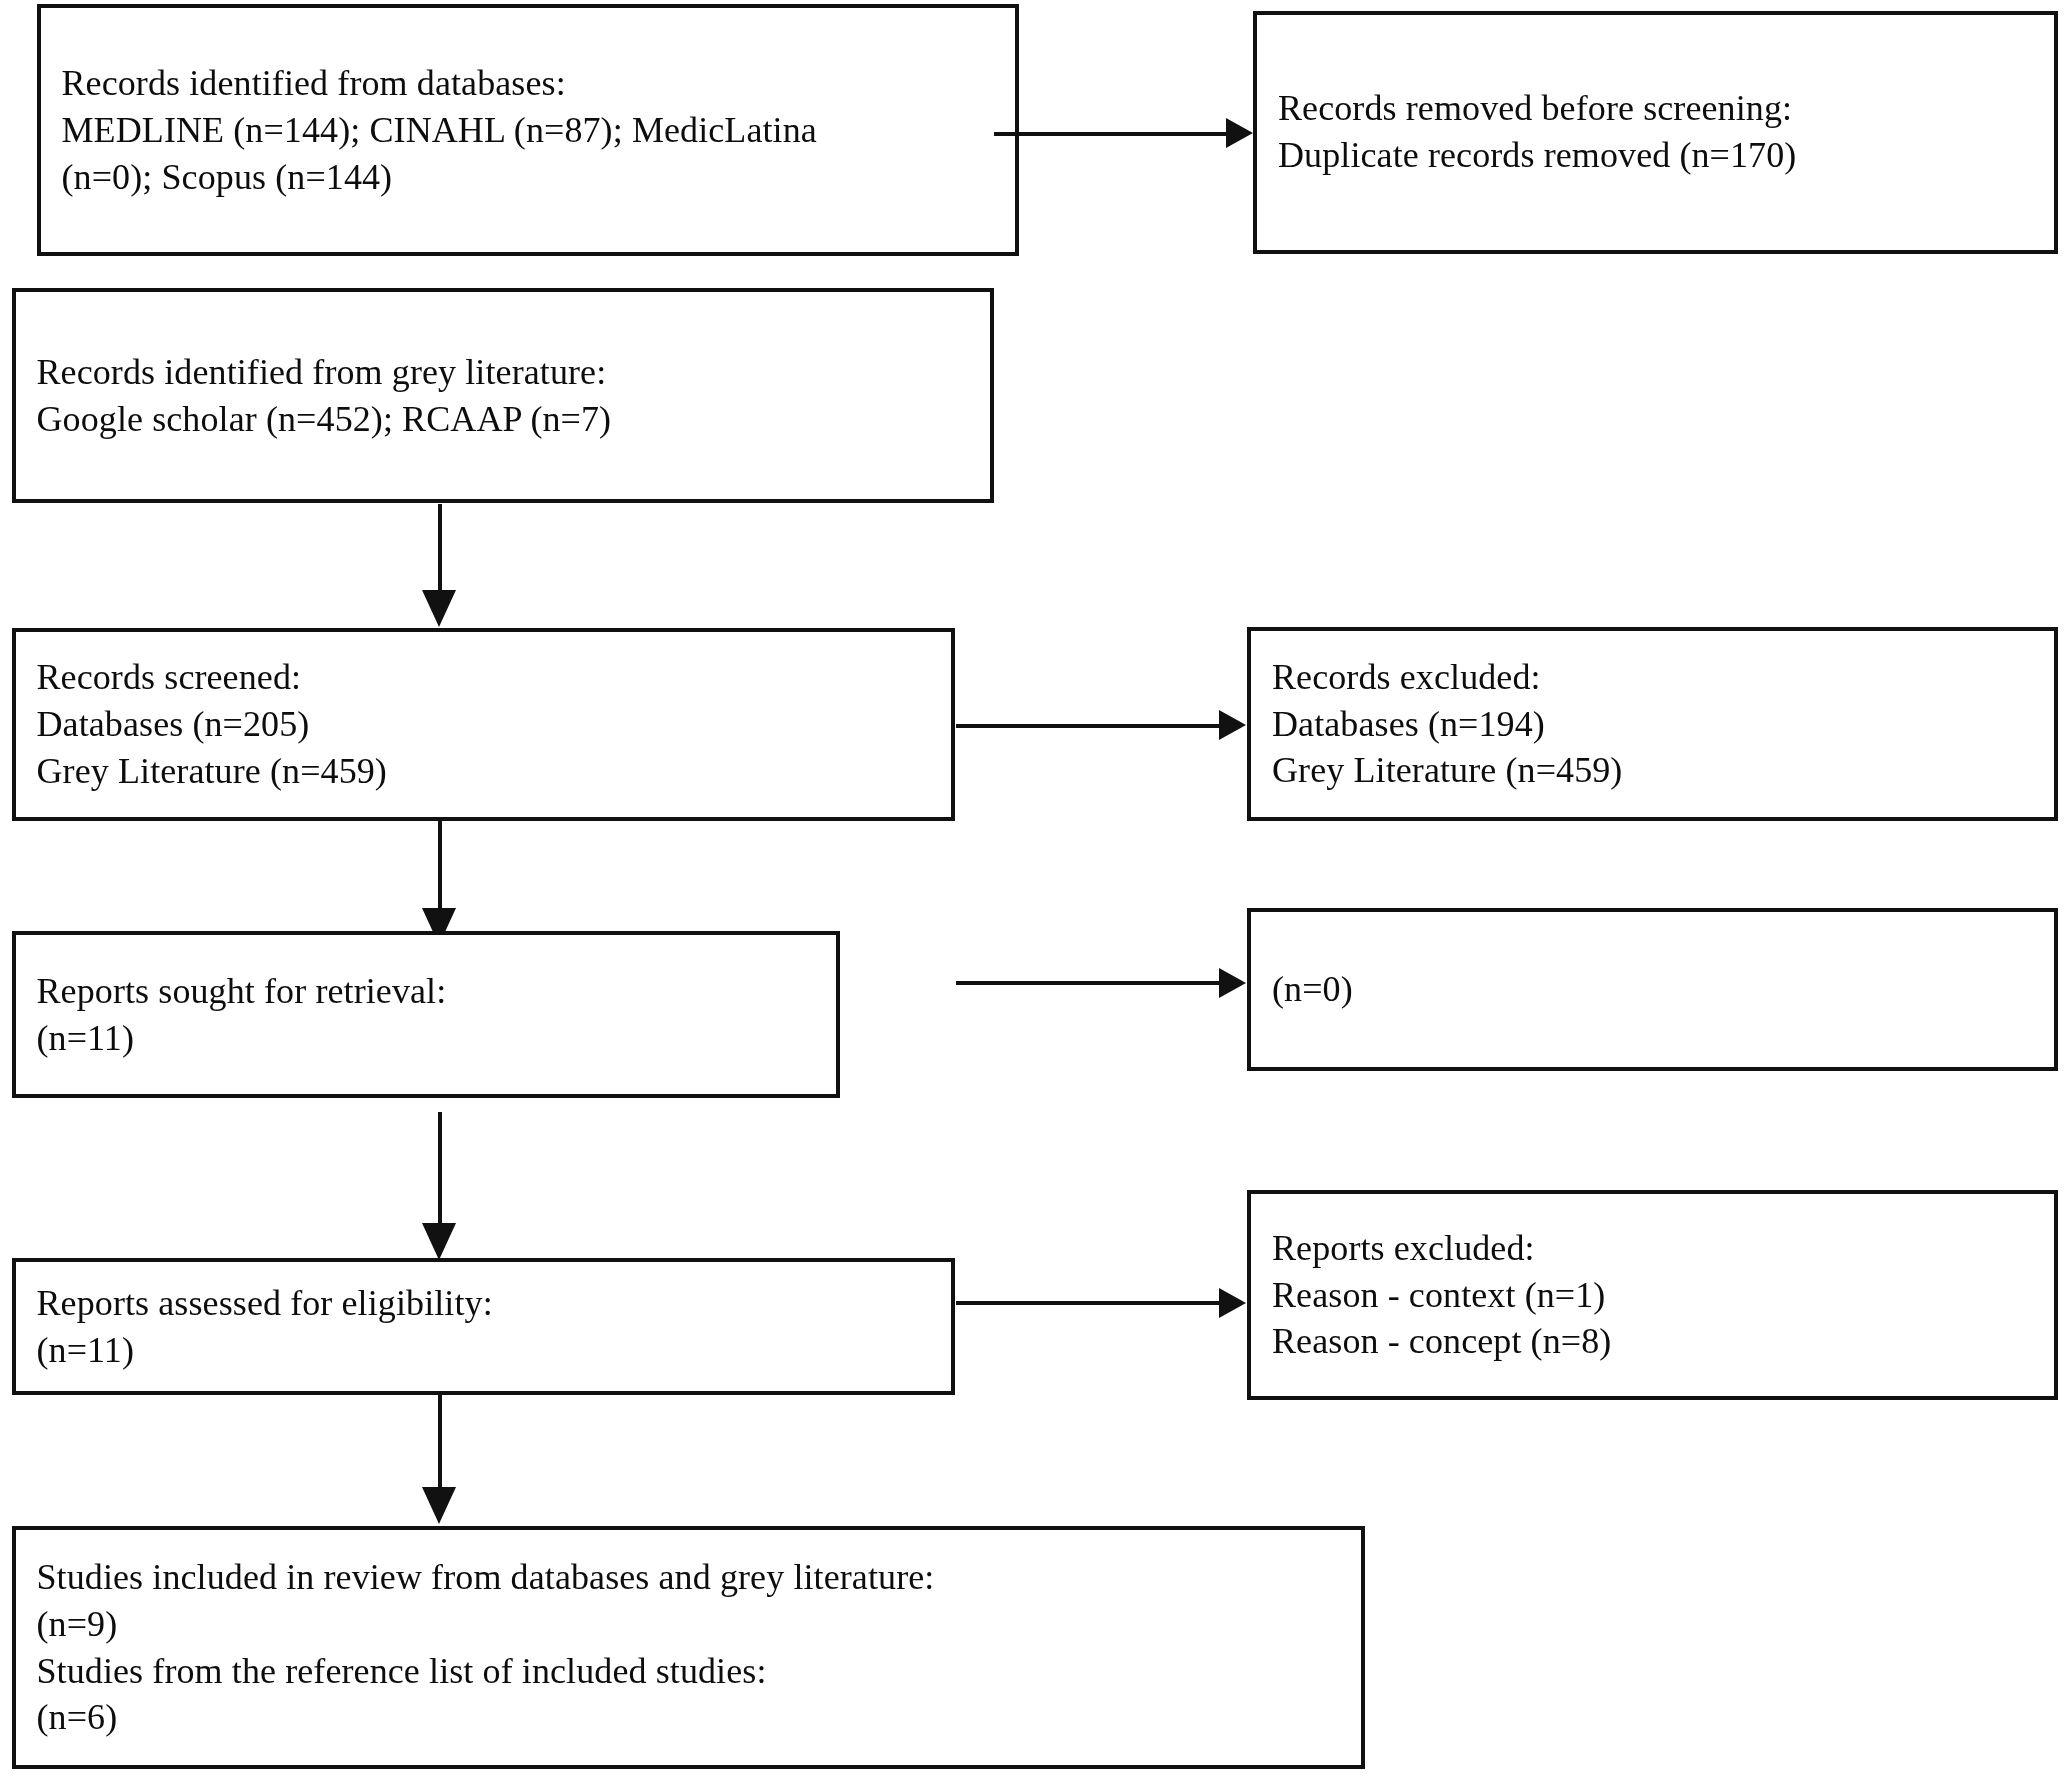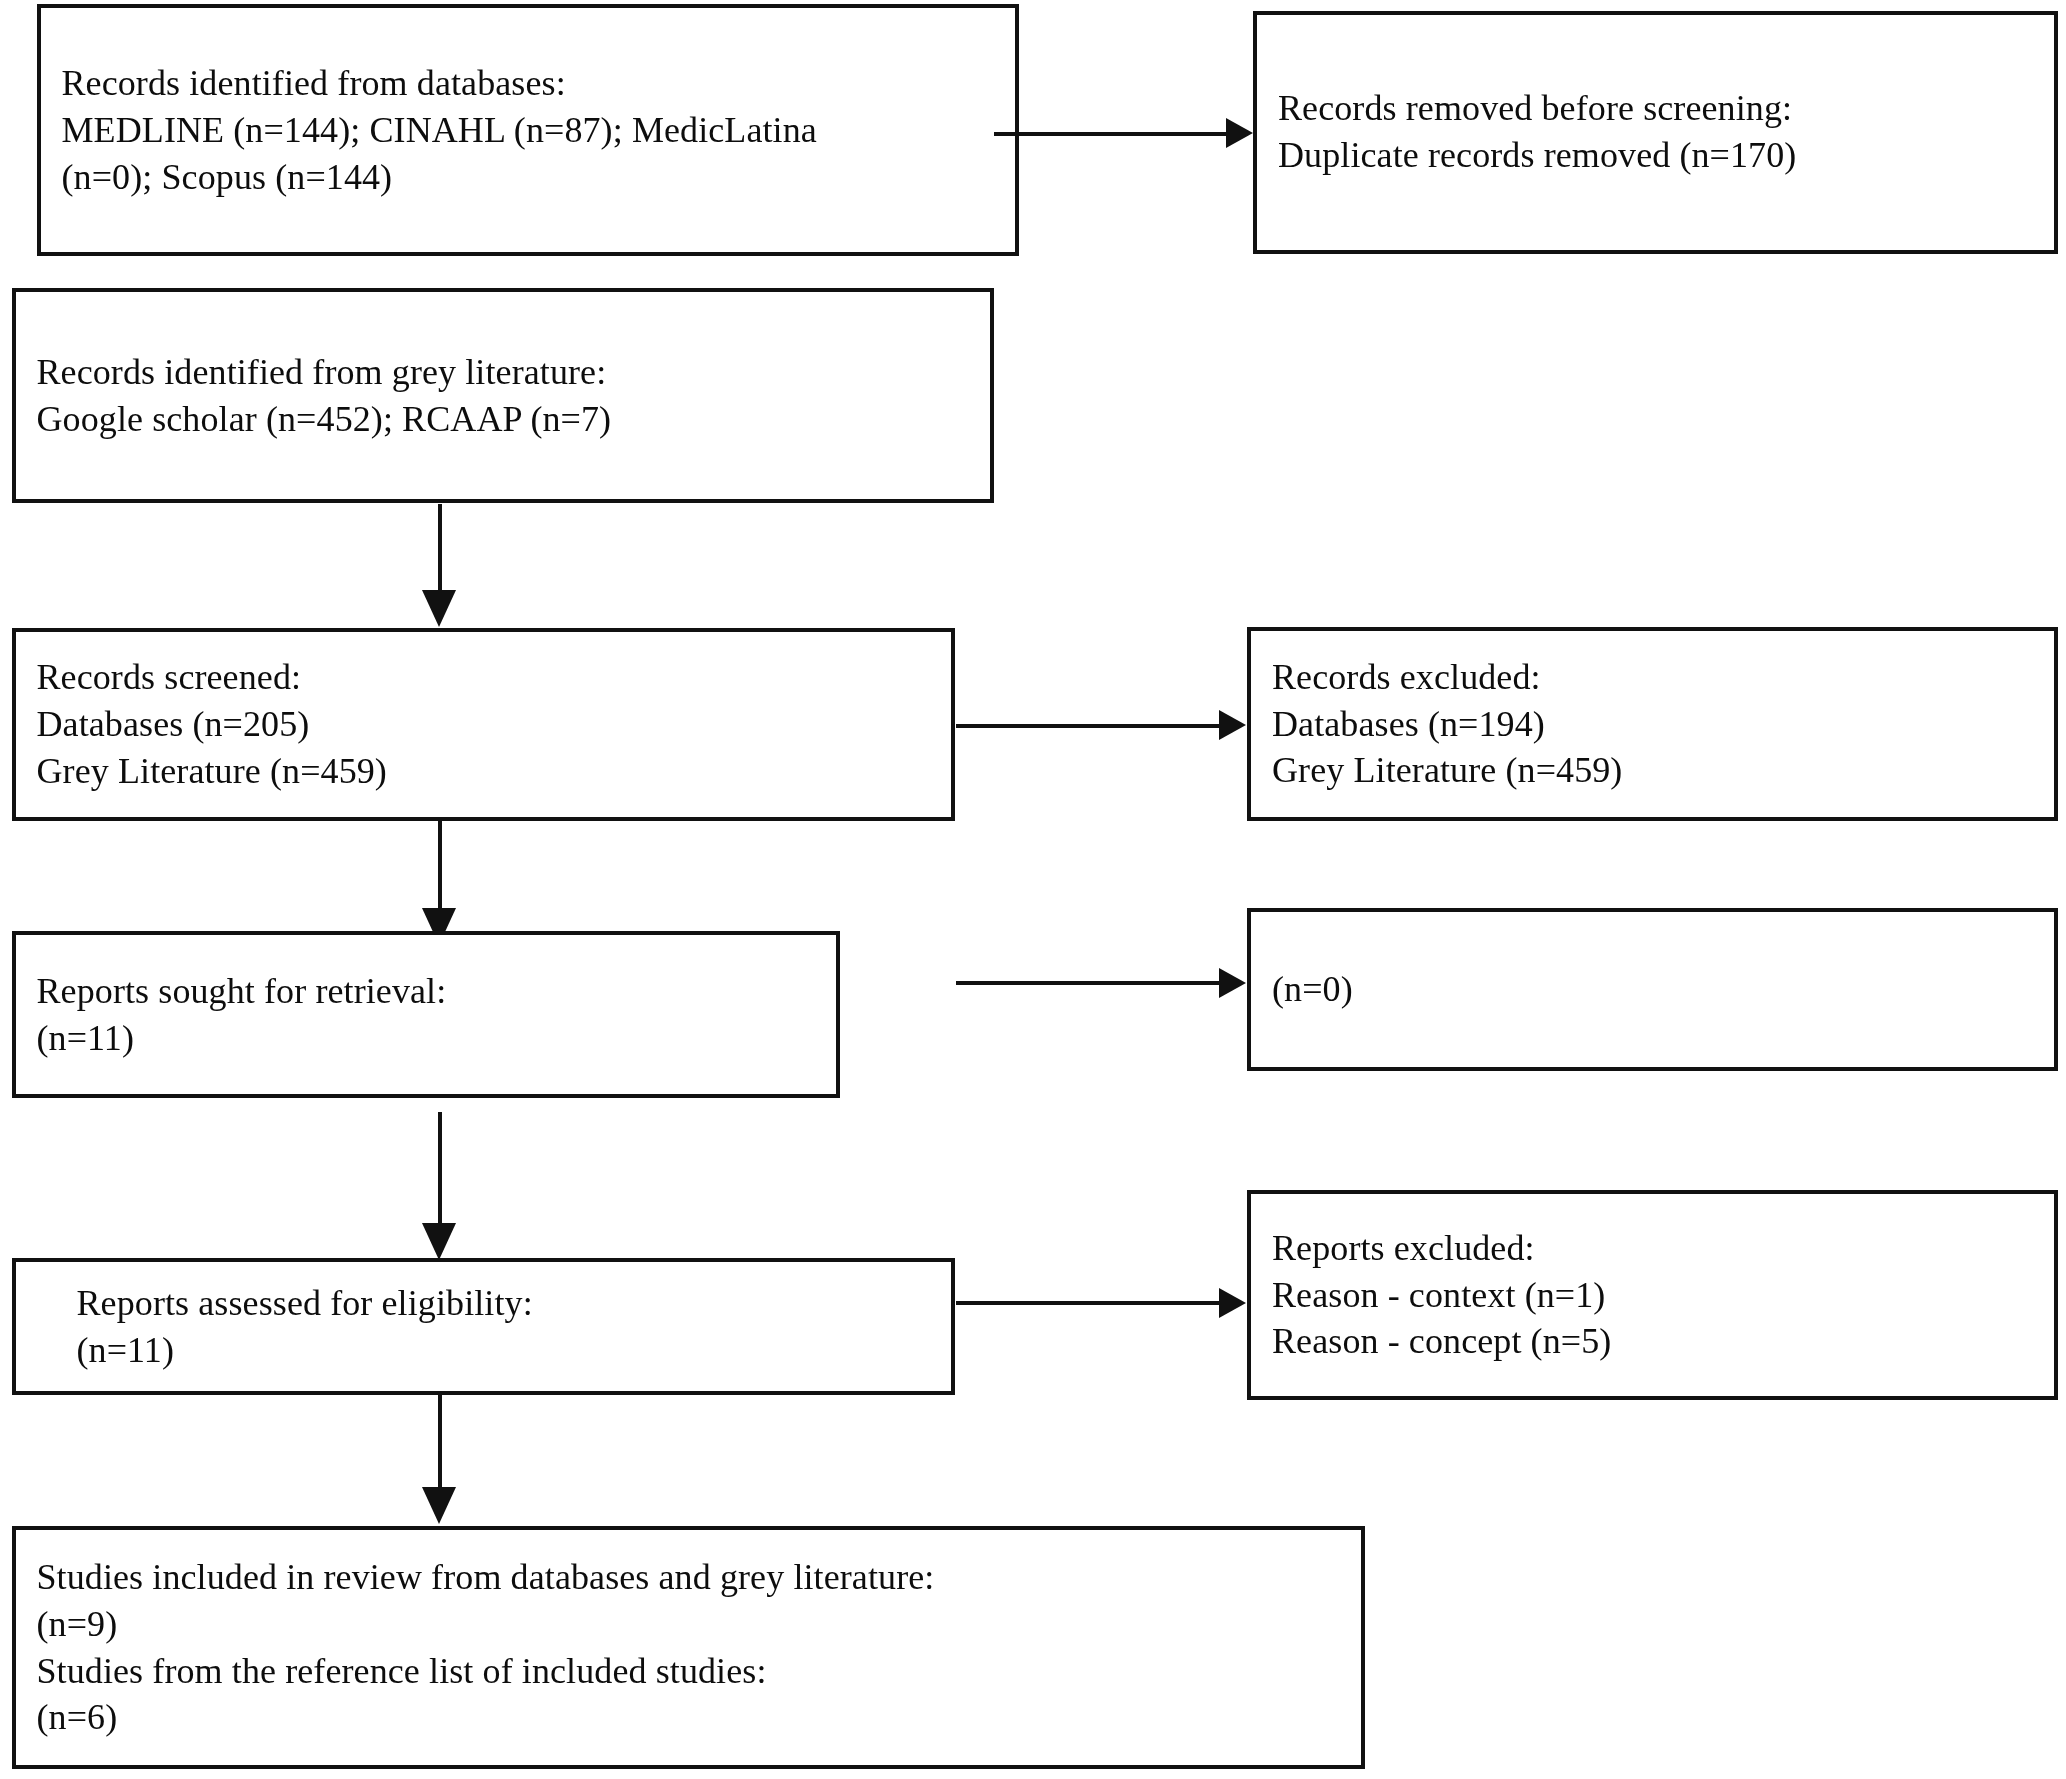--- a/index.html
+++ b/index.html
@@ -144,32 +144,32 @@
   <div class="conn">
     <div class="h-line" style="left:956px; top:981px; width:264px;"></div>
     <div class="arrow-right" style="left:1219px; top:968px;"></div>
   </div>
 
   <div class="conn">
     <div class="v-line" style="left:438px; top:1112px; width:3.7px; height:120px;"></div>
     <div class="arrow-down" style="left:422px; top:1223px;"></div>
   </div>
 
-  <div class="box" style="left:11.5px; top:1258px; width:943px; height:137px;padding-left:40px;">
+  <div class="box" style="left:11.5px; top:1258px; width:943px; height:137px;">
     <div class="lines">
       <div class="line">Reports assessed for eligibility:</div>
       <div class="line">(n=11)</div>
     </div>
   </div>
 
   <div class="box" style="left:1247px; top:1190px; width:811px; height:210px;">
     <div class="lines">
       <div class="line">Reports excluded:</div>
       <div class="line">Reason - context (n=1)</div>
-      <div class="line">Reason - concept (n=5)</div>
+      <div class="line">Reason - concept (n=8)</div>
     </div>
   </div>
 
   <div class="conn">
     <div class="h-line" style="left:956px; top:1301px; width:264px;"></div>
     <div class="arrow-right" style="left:1219px; top:1288px;"></div>
   </div>
 
   <div class="conn">
     <div class="v-line" style="left:438px; top:1395px; width:3.7px; height:97px;"></div>

